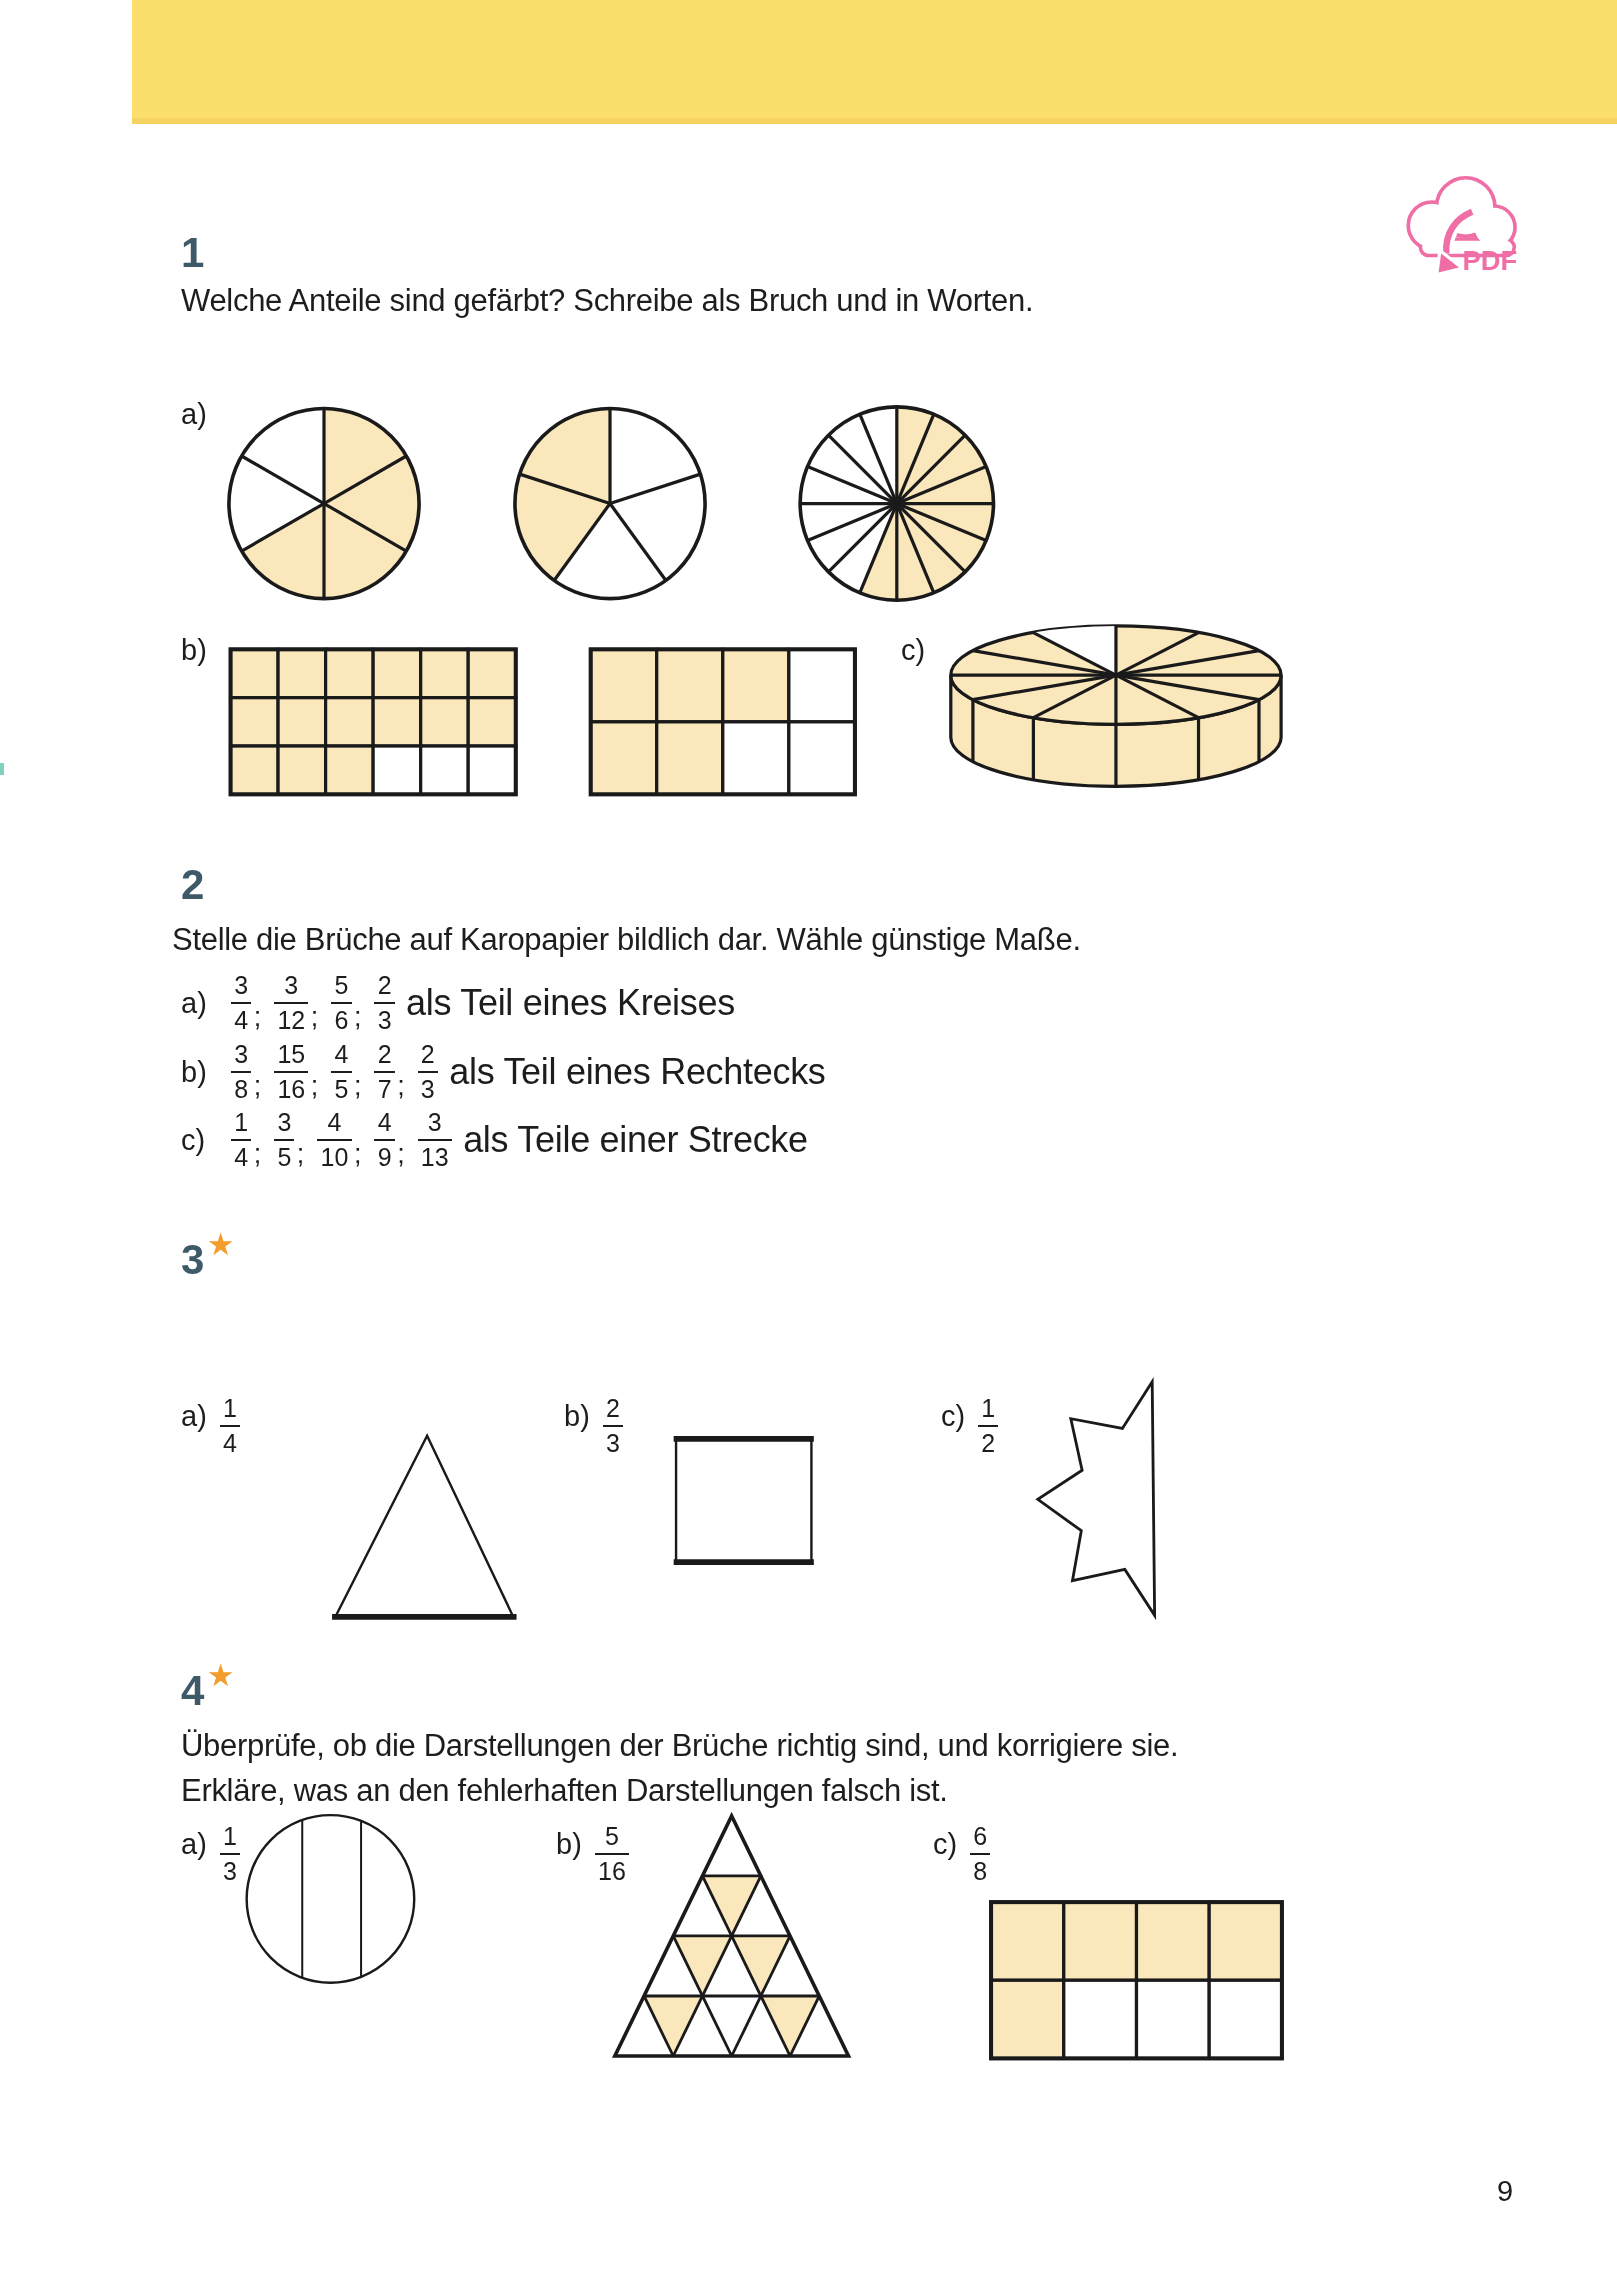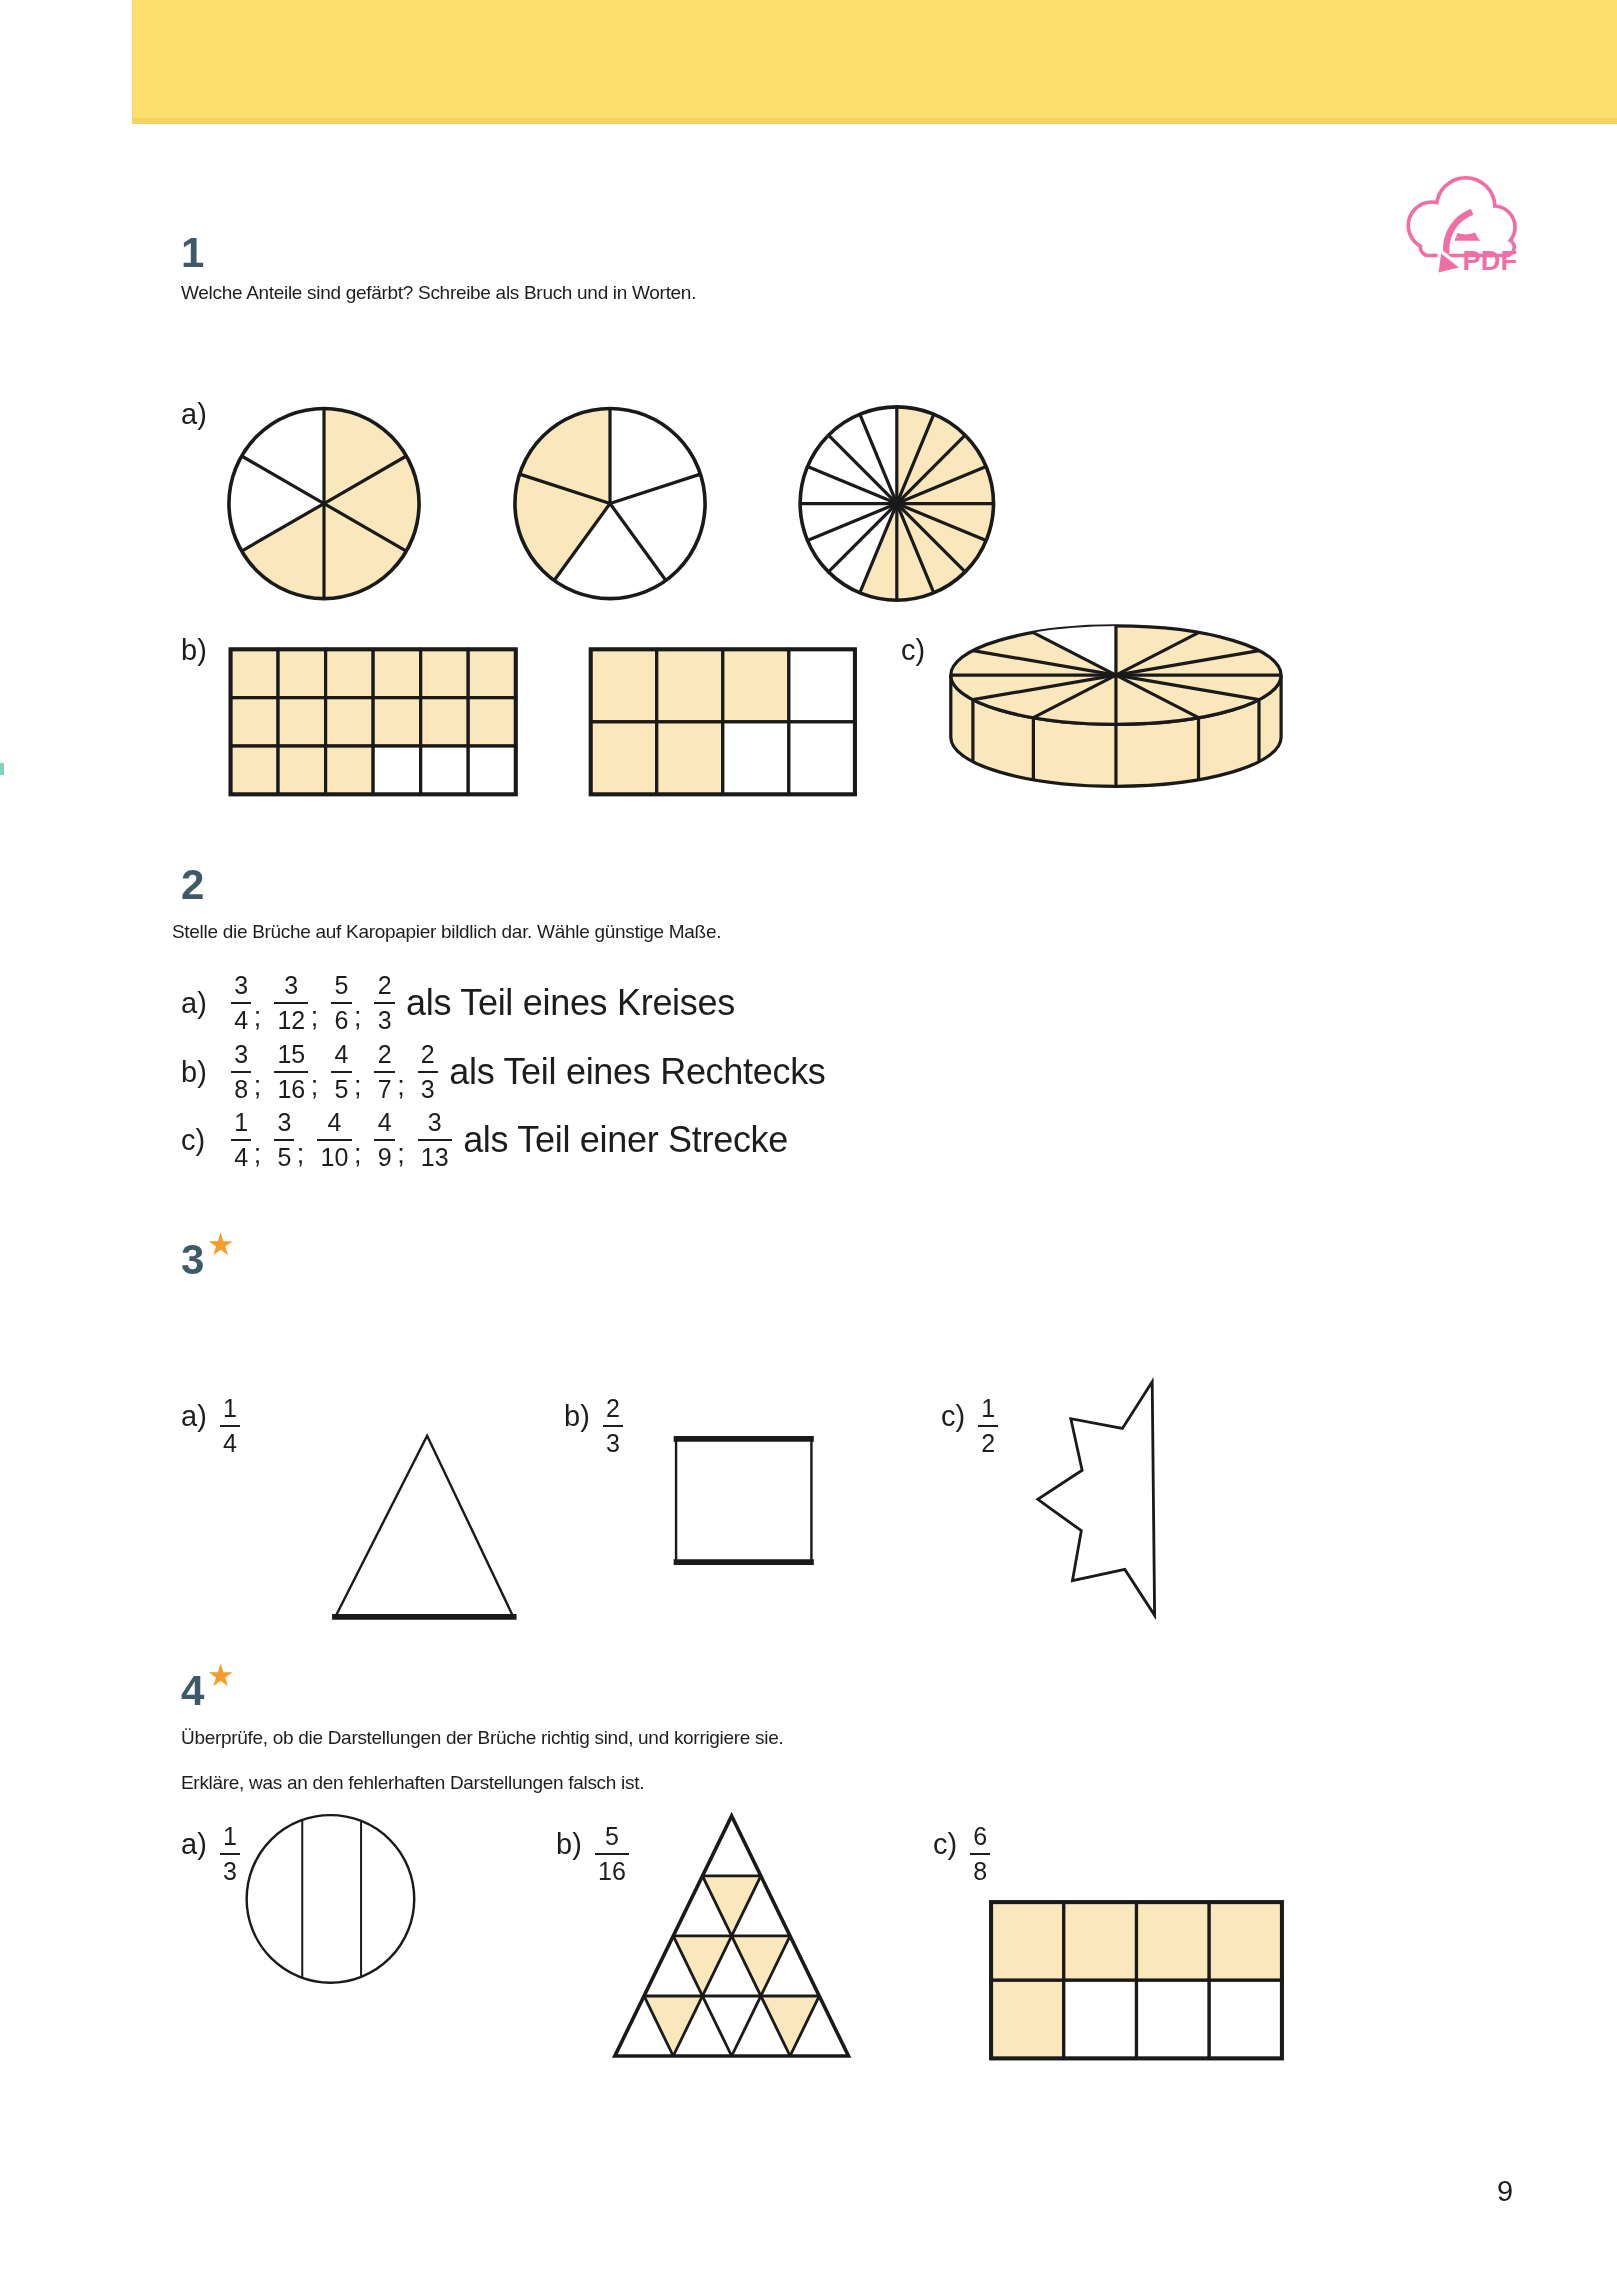--- a/index.html
+++ b/index.html
@@ -9,21 +9,21 @@
     margin:0 auto;
   }
   .band{position:absolute;left:132px;top:0;width:1486px;height:118px;background:#FCDE6D;}
   .band-edge{position:absolute;left:132px;top:118px;width:1486px;height:5.6px;background:#F6D35F;}
   .trim-tick{position:absolute;left:0;top:763px;width:4px;height:12px;background:#7FD2BE;}
 
   .tasknum-wrap{position:absolute;display:flex;align-items:flex-start;}
   .tasknum{font-size:42px;font-weight:700;color:#3E5A69;line-height:1;letter-spacing:0;}
   .star{font-size:31px;color:#F49D2D;line-height:1;margin:-9.7px 0 0 2.4px;}
 
-  .line{position:absolute;font-size:19px;line-height:1.2;letter-spacing:-0.3px;white-space:nowrap;}
+  .line{position:absolute;font-size:31px;line-height:1.2;letter-spacing:-0.3px;white-space:nowrap;}
   .plabel{position:absolute;font-size:29px;line-height:1;}
 
   .frac{display:inline-flex;flex-direction:column;align-items:center;font-size:25px;line-height:1;font-weight:400;}
   .frac .num{padding:0 3.2px 4px 3.2px;}
   .frac .den{border-top:2.4px solid #1d1d1b;padding:4px 3.2px 0 3.2px;}
 
   .t2row{position:absolute;left:181px;display:flex;align-items:center;height:68px;white-space:nowrap;}
   .t2row .rlabel{font-size:29px;width:50px;flex:0 0 auto;}
   .t2row .sep{font-size:27px;line-height:1;align-self:flex-end;margin:0 13px 6.4px 2.4px;}
   .t2row .suffix{font-size:36px;margin-left:11.3px;letter-spacing:-0.3px;}
@@ -151,21 +151,21 @@
         <span class="sep">;</span>
         <span class="frac">
           <span class="num">4</span>
           <span class="den">9</span>
         </span>
         <span class="sep">;</span>
         <span class="frac">
           <span class="num">3</span>
           <span class="den">13</span>
         </span>
-        <span class="suffix">als Teil einer Strecke</span>
+        <span class="suffix">als Teile einer Strecke</span>
       </div>
     </div>
 
   <div class="tasknum-wrap" style="left:181px;top:1239px">
     <span class="tasknum">3</span>
     <span class="star">★</span>
   </div>
 
   <div class="shapelabel" style="left:181px;top:1402px">
     <span>a)</span>

